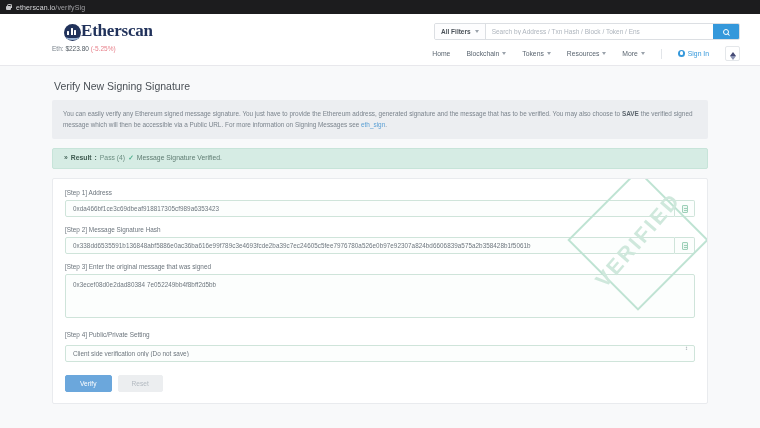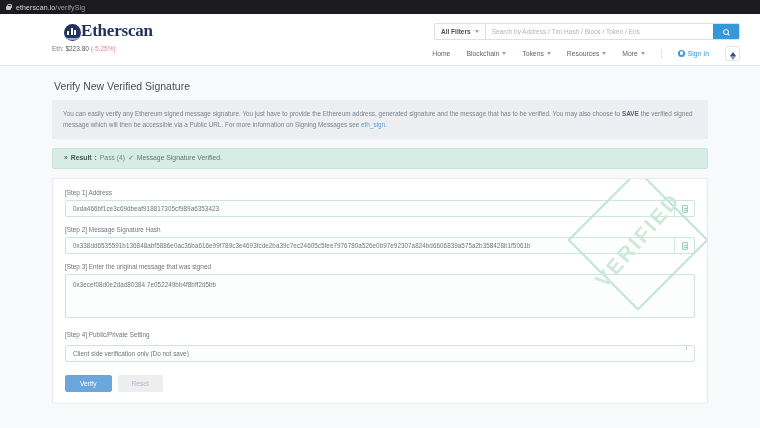--- a/index.html
+++ b/index.html
@@ -551,21 +551,21 @@
             <span class="eth-diamond"></span>
           </div>
         </div>
 
       </div>
     </div>
   </div>
 
   <div id="page-body">
 
-    <h1 id="page-title">Verify New Verified Signature</h1>
+    <h1 id="page-title">Verify New Signing Signature</h1>
 
     <div id="info-panel">
       <span>You can easily verify any Ethereum signed message signature. You just have to provide the Ethereum address, generated signature and the message that has to be verified. You may also choose to </span><b>SAVE</b><span> the verified signed message which will then be accessible via a Public URL. For more information on Signing Messages see </span><a href="#">eth_sign</a><span>.</span>
     </div>
 
     <div id="result-banner">
       <span class="chev">»</span>
       <span class="lbl">Result</span>
         <span class="lbl">:</span>
       <span class="pass">Pass (4)</span>

